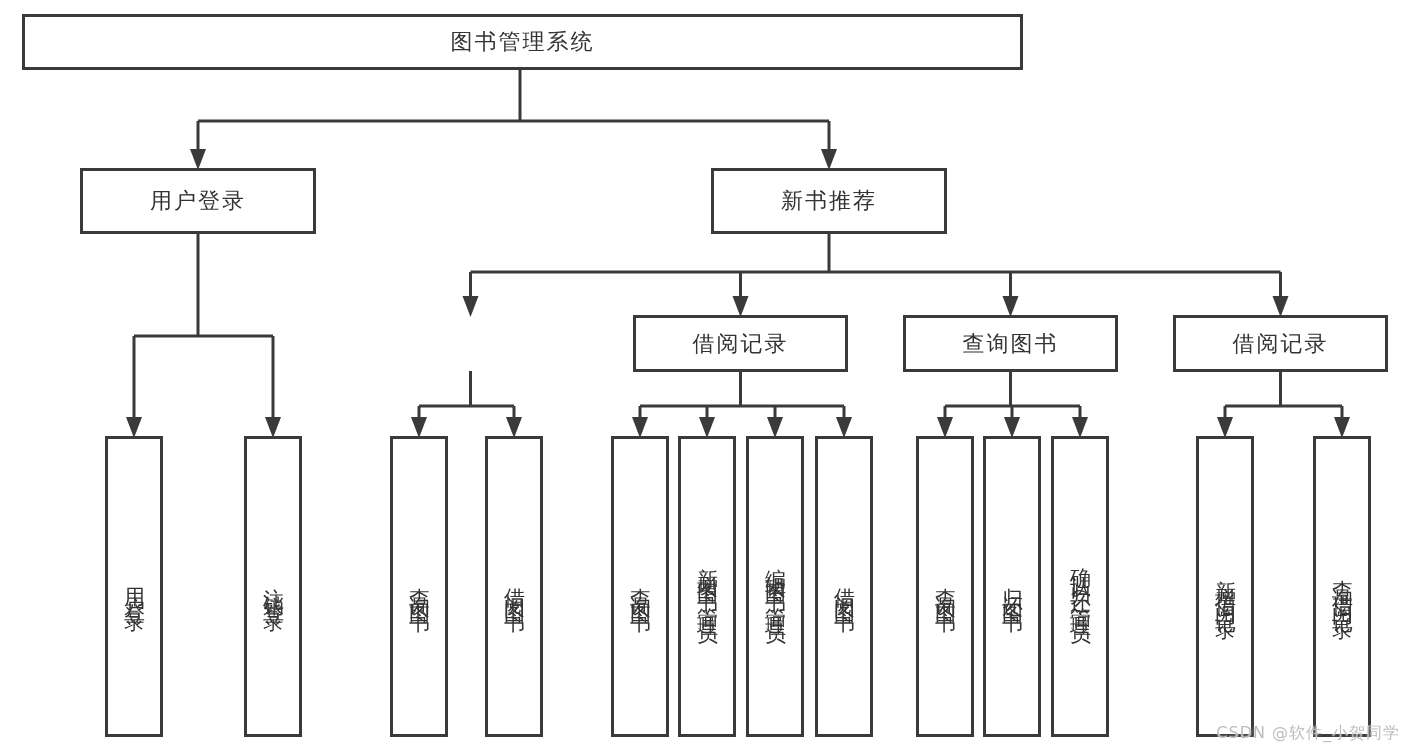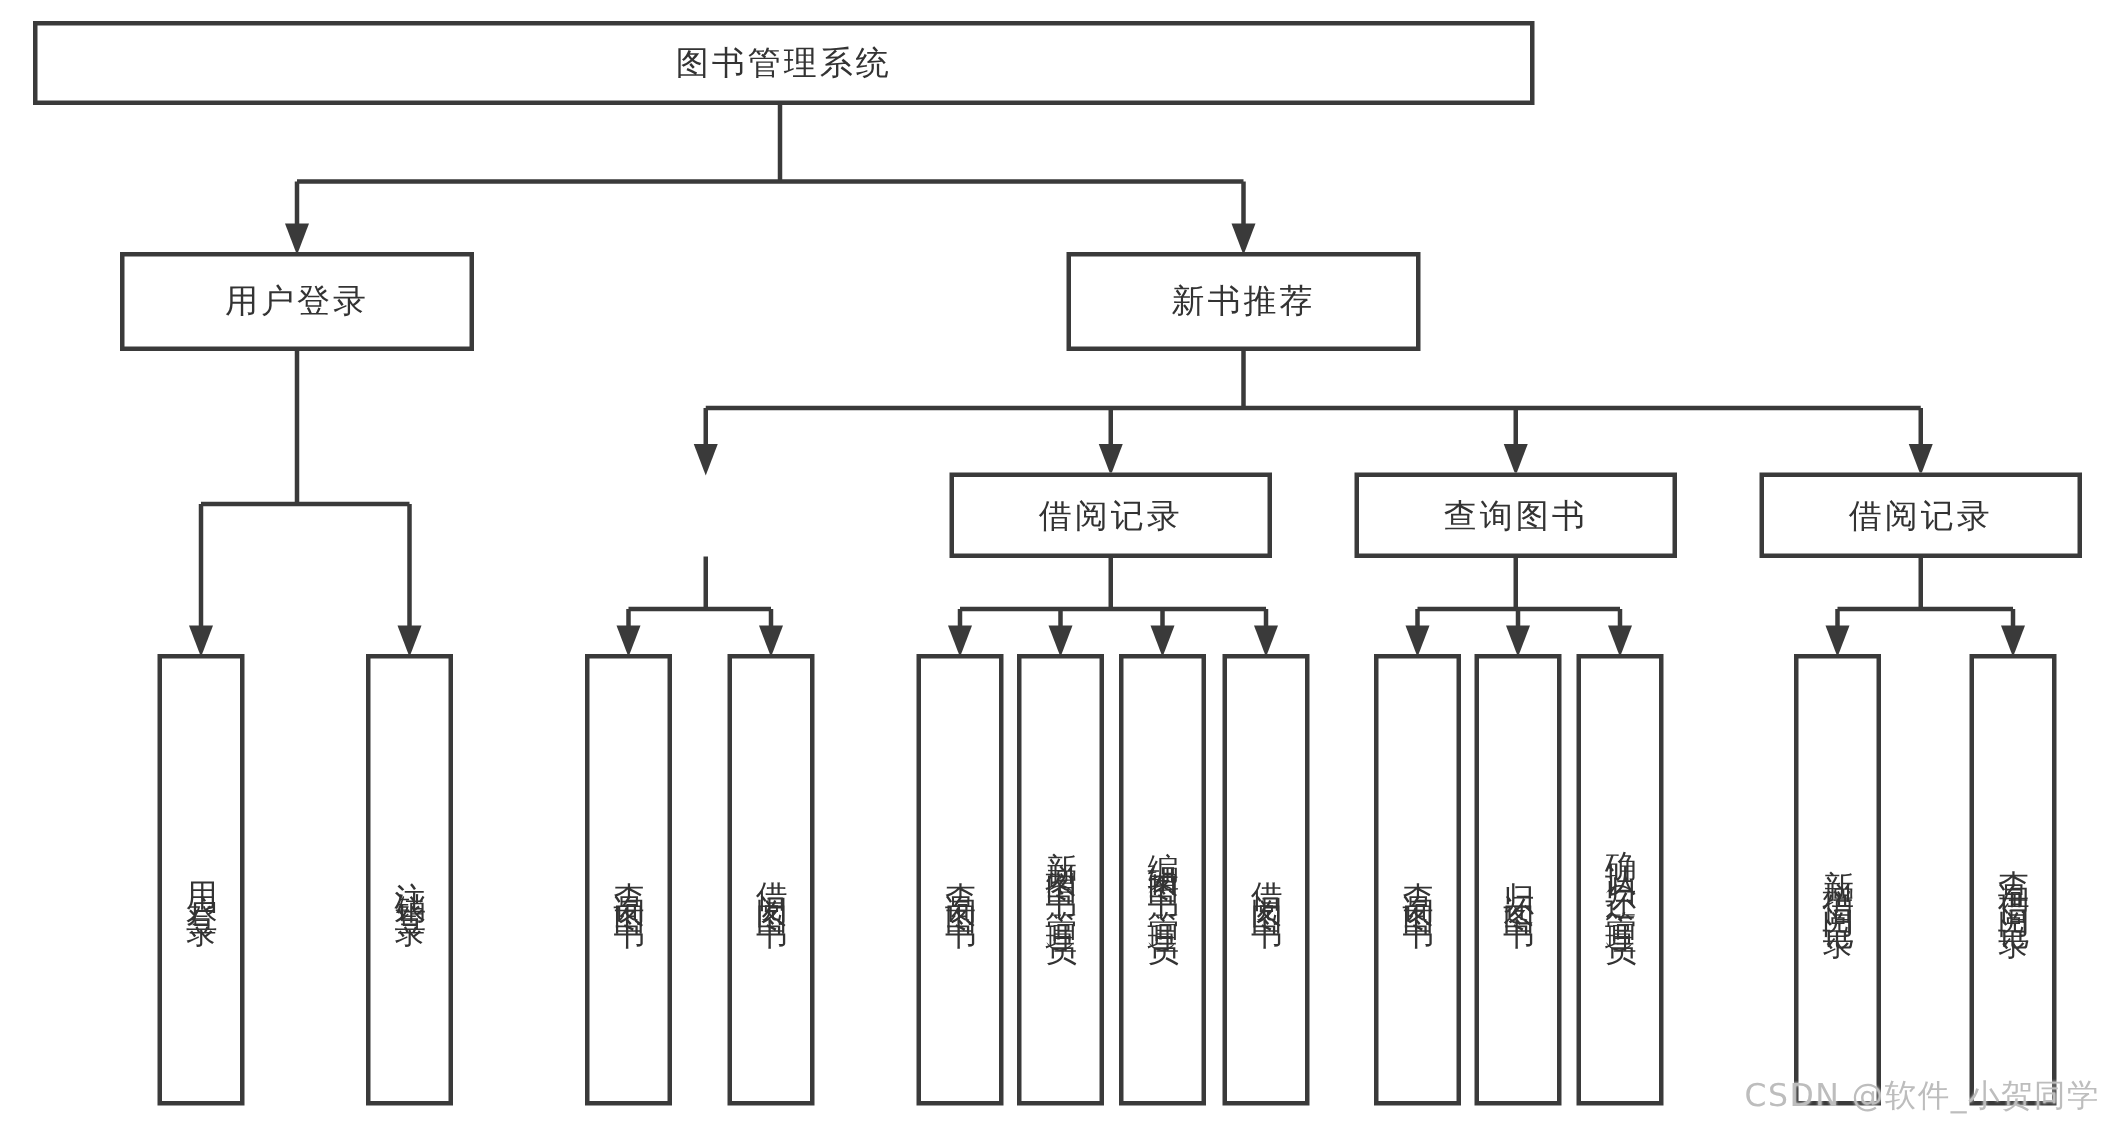--- a/index.html
+++ b/index.html
@@ -45,21 +45,21 @@
     writing-mode: vertical-rl;
     font-size: 21px;
     letter-spacing: 8px;
     line-height: 1;
     white-space: nowrap;
   }
   #watermark {
     position: absolute;
     right: 5px;
     bottom: 3px;
-    font-size: 21px;
+    font-size: 16px;
     color: #bdbdbd;
     text-shadow: 0 0 2px #ffffff;
     letter-spacing: 1px;
     z-index: 5;
     white-space: nowrap;
     margin-left: 21px;
   }
 </style>
 </head>
 <body>

